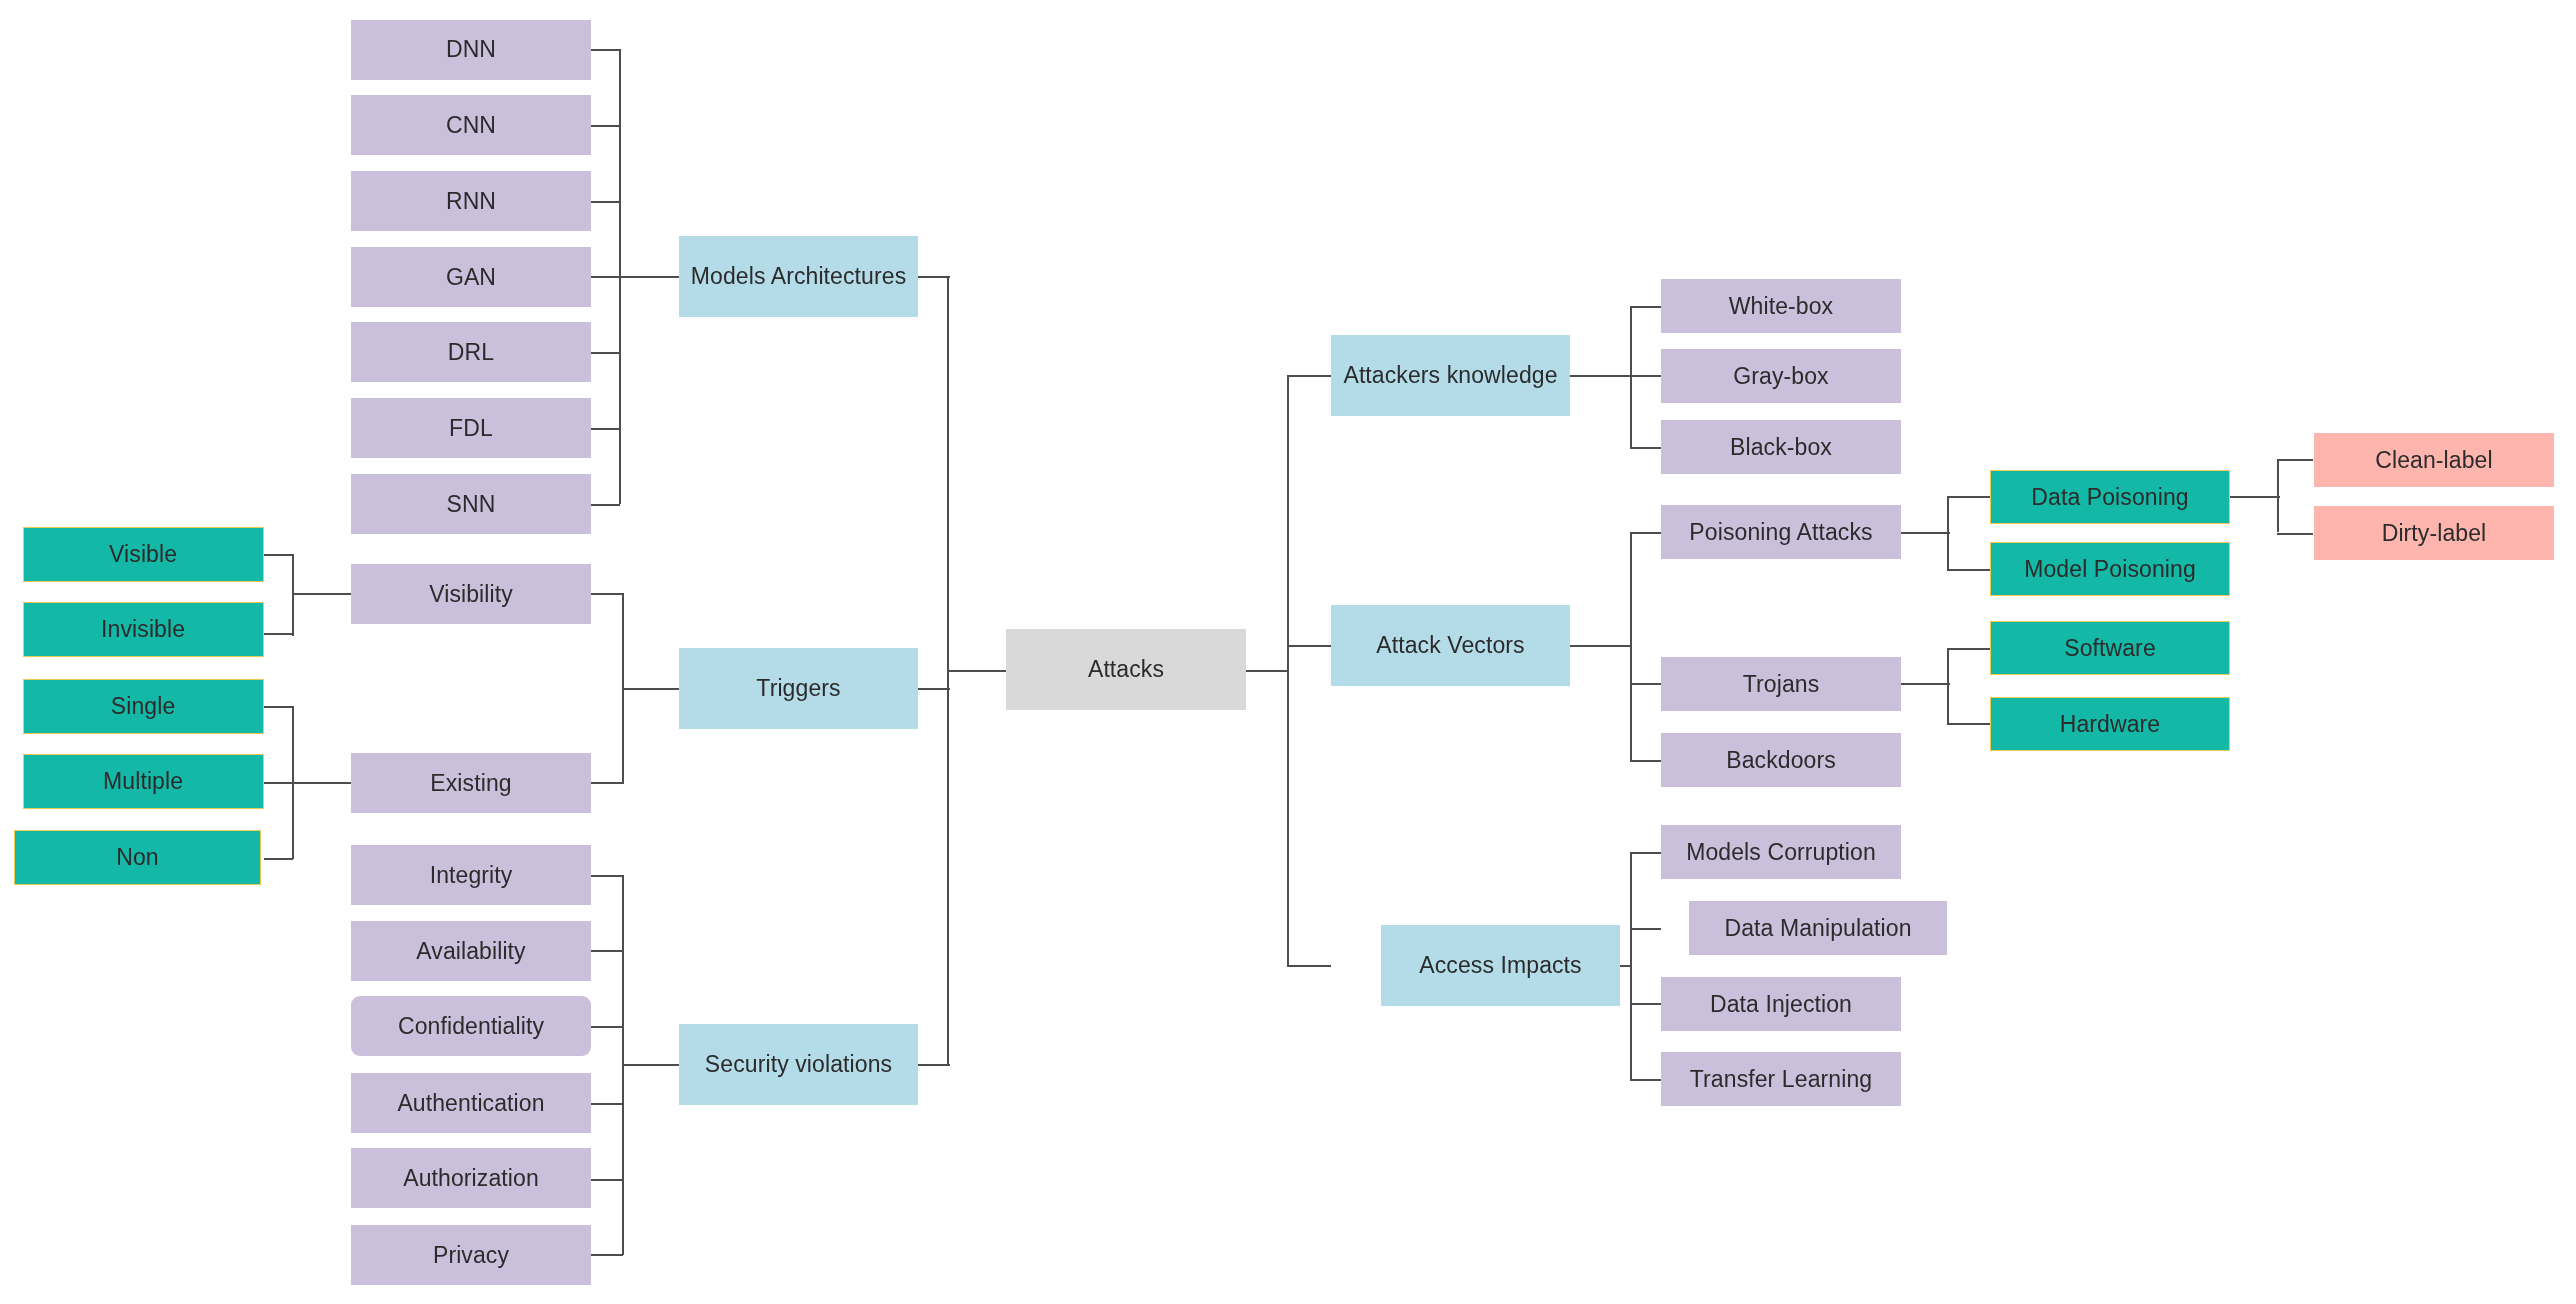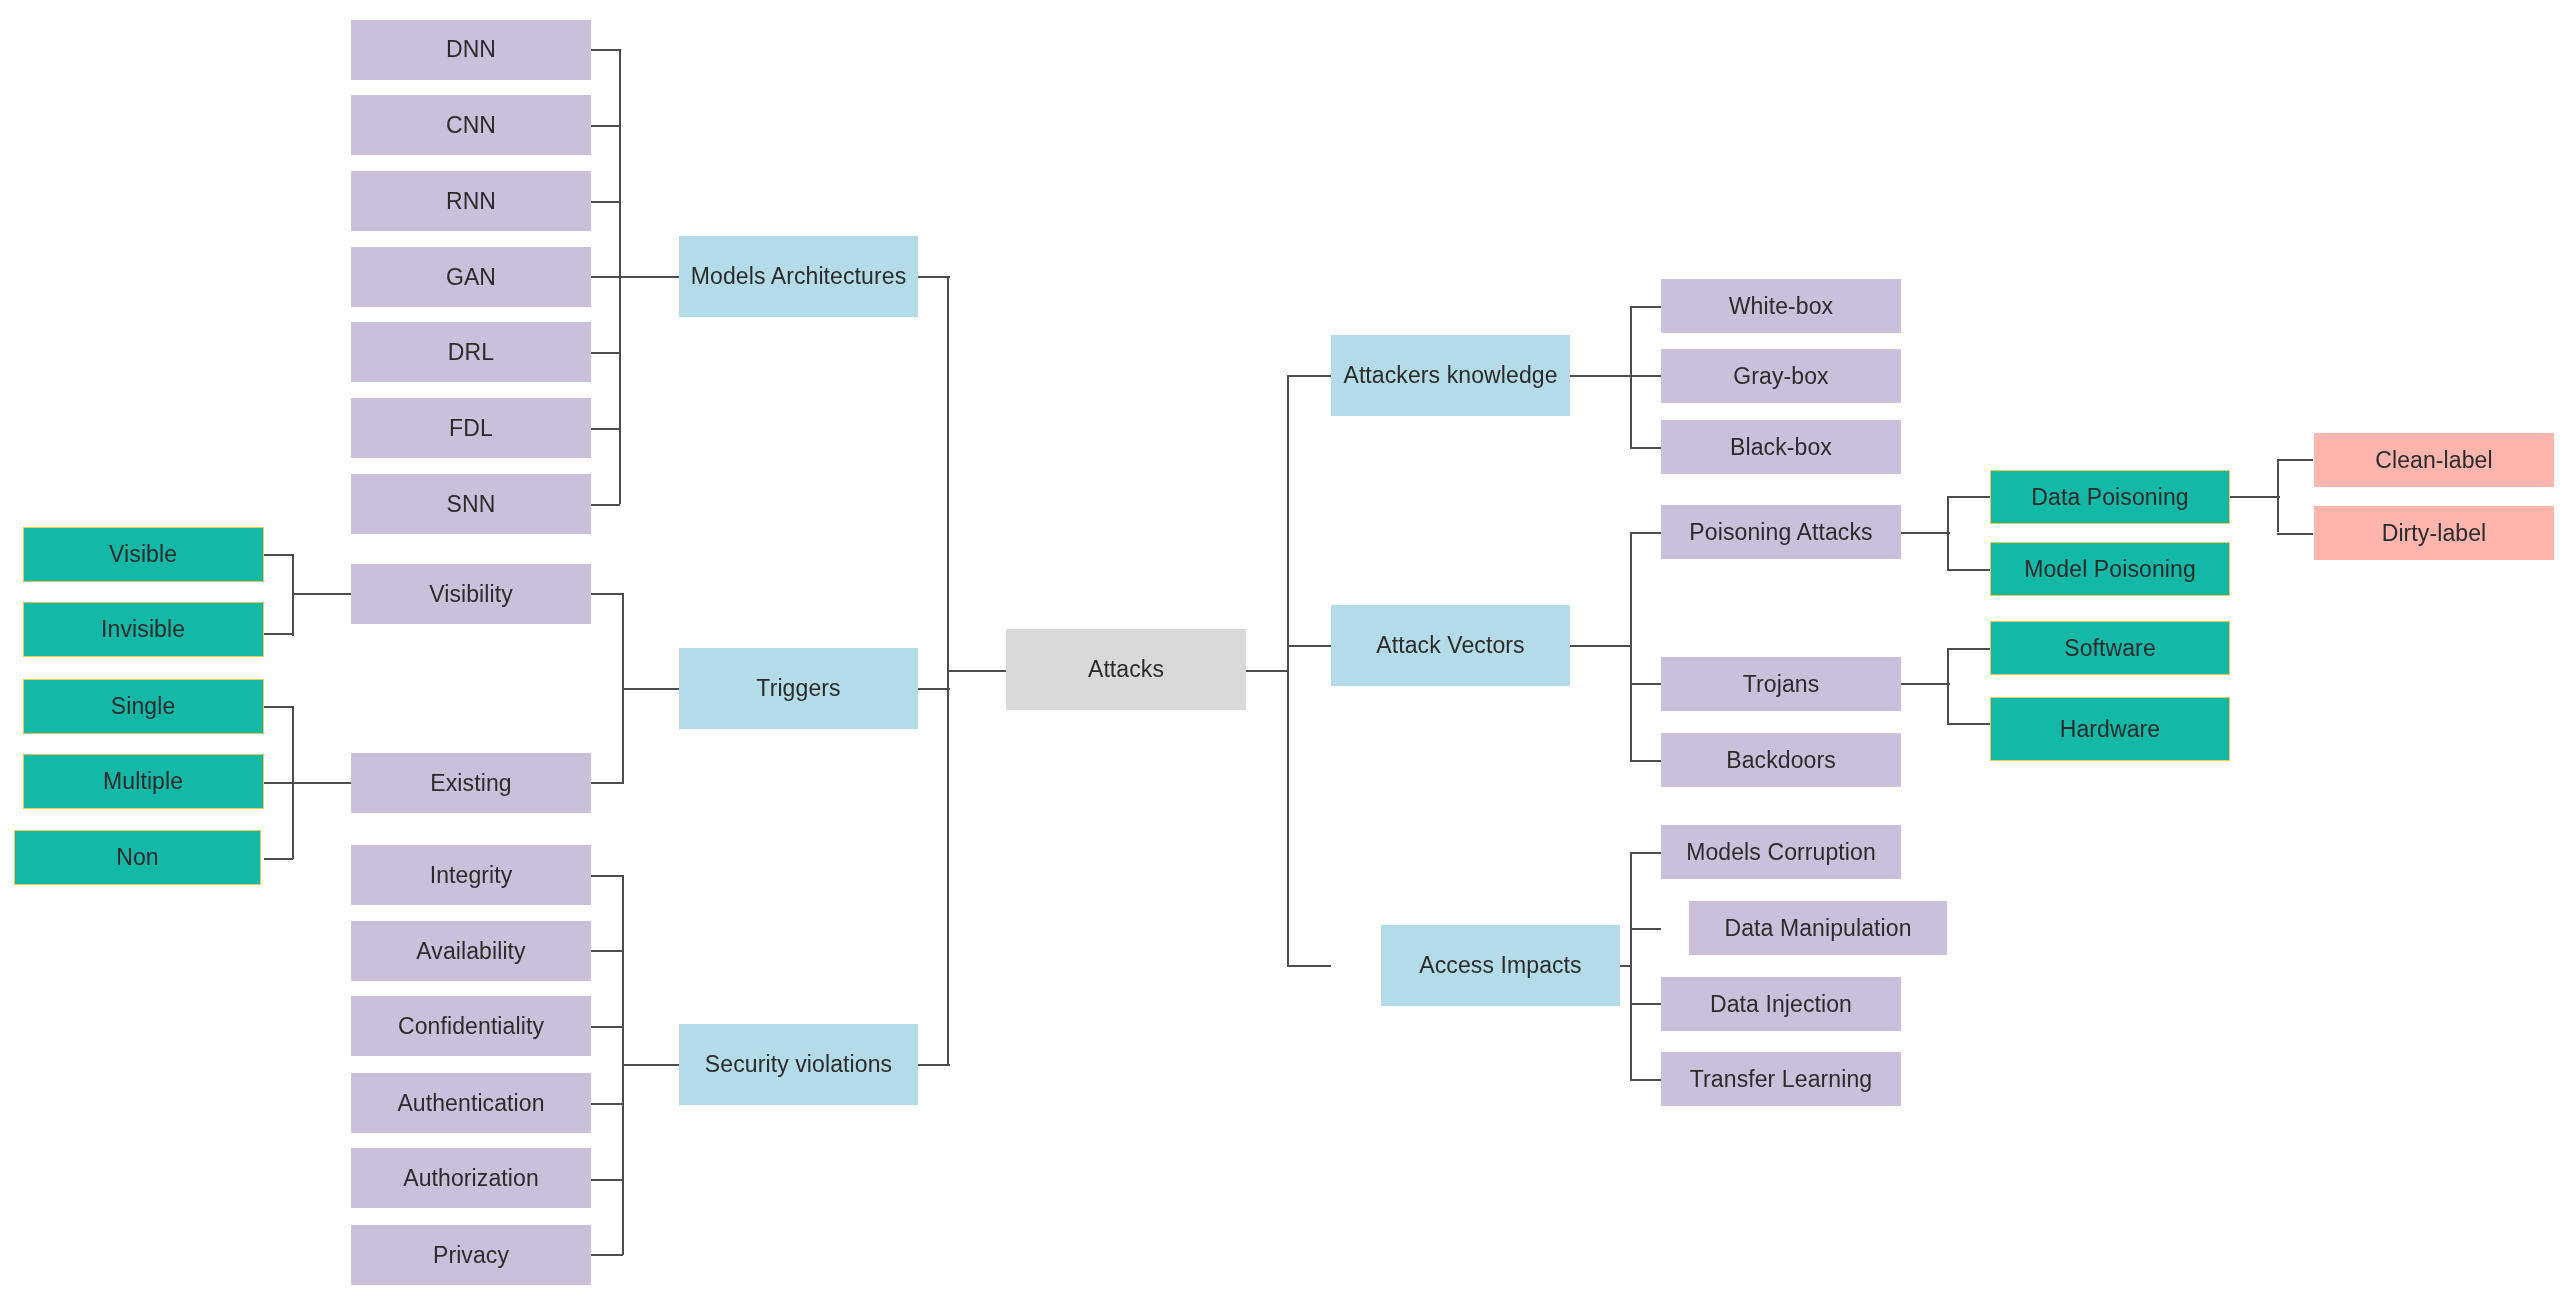--- a/index.html
+++ b/index.html
@@ -129,21 +129,21 @@
   <div class="node n-yellow" style="left:22.6px;top:602px;width:241px;height:55px;">Invisible</div>
   <div class="node n-yellow" style="left:22.6px;top:679px;width:241px;height:55px;">Single</div>
   <div class="node n-yellow" style="left:22.6px;top:754px;width:241px;height:55px;">Multiple</div>
   <div class="node n-yellow" style="left:14px;top:830px;width:247px;height:55px;">Non</div>
 
   <div class="node n-purple" style="left:351px;top:564px;width:240px;height:60px;">Visibility</div>
   <div class="node n-purple" style="left:351px;top:845px;width:240px;height:60px;">Integrity</div>
 
   <div class="node n-purple" style="left:351px;top:753px;width:240px;height:60px;">Existing</div>
   <div class="node n-purple" style="left:351px;top:921px;width:240px;height:60px;">Availability</div>
-  <div class="node n-purple" style="left:351px;top:996px;width:240px;height:60px;">Confidentiality</div>
+  <div class="node n-purple" style="left:351px;top:996px;width:240px;height:60px;border-radius:9px;">Confidentiality</div>
   <div class="node n-purple" style="left:351px;top:1073px;width:240px;height:60px;">Authentication</div>
   <div class="node n-purple" style="left:351px;top:1148px;width:240px;height:60px;">Authorization</div>
   <div class="node n-purple" style="left:351px;top:1225px;width:240px;height:60px;">Privacy</div>
 
   <div class="node n-blue" style="left:679px;top:236px;width:239px;height:81px;">Models Architectures</div>
   <div class="node n-blue" style="left:679px;top:648px;width:239px;height:81px;">Triggers</div>
   <div class="node n-blue" style="left:679px;top:1024px;width:239px;height:81px;">Security violations</div>
 
   <div class="node n-gray" style="left:1006px;top:629px;width:240px;height:81px;">Attacks</div>
 
@@ -156,21 +156,21 @@
   <div class="node n-purple" style="left:1661px;top:420px;width:240px;height:54px;">Black-box</div>
 
   <div class="node n-purple" style="left:1661px;top:505px;width:240px;height:54px;">Poisoning Attacks</div>
   <div class="node n-purple" style="left:1661px;top:657px;width:240px;height:54px;">Trojans</div>
   <div class="node n-purple" style="left:1661px;top:733px;width:240px;height:54px;">Backdoors</div>
 
   <div class="node n-yellow" style="left:1990px;top:470px;width:240px;height:54px;">Data Poisoning</div>
   <div class="node n-yellow" style="left:1990px;top:542px;width:240px;height:54px;">Model Poisoning</div>
 
   <div class="node n-yellow" style="left:1990px;top:621px;width:240px;height:54px;">Software</div>
-  <div class="node n-yellow" style="left:1990px;top:697px;width:240px;height:64px;">Hardware</div>
+  <div class="node n-yellow" style="left:1990px;top:697px;width:240px;height:54px;">Hardware</div>
 
   <div class="node n-pink" style="left:2314px;top:433px;width:240px;height:54px;">Clean-label</div>
   <div class="node n-pink" style="left:2314px;top:506px;width:240px;height:54px;">Dirty-label</div>
 
   <div class="node n-purple" style="left:1661px;top:825px;width:240px;height:54px;">Models Corruption</div>
   <div class="node n-purple" style="left:1661px;top:901px;width:258px;height:54px;margin-left:28px;">Data Manipulation</div>
   <div class="node n-purple" style="left:1661px;top:977px;width:240px;height:54px;">Data Injection</div>
   <div class="node n-purple" style="left:1661px;top:1052px;width:240px;height:54px;">Transfer Learning</div>
 
 </div>

